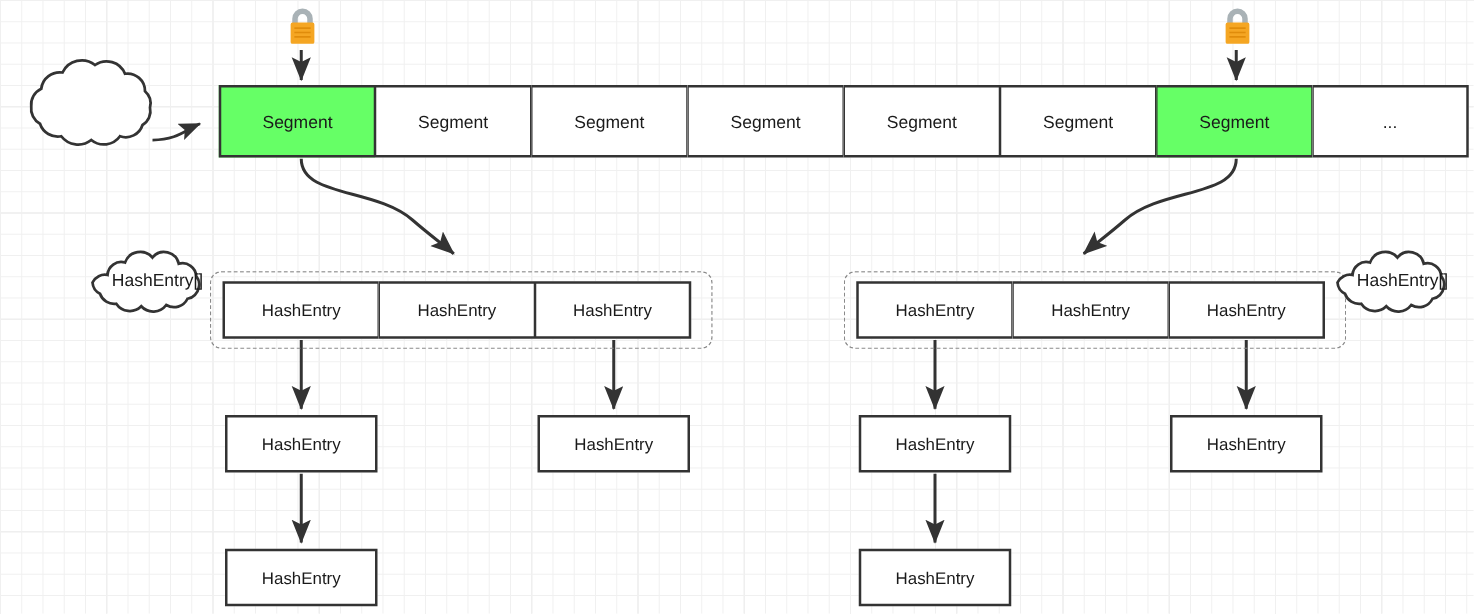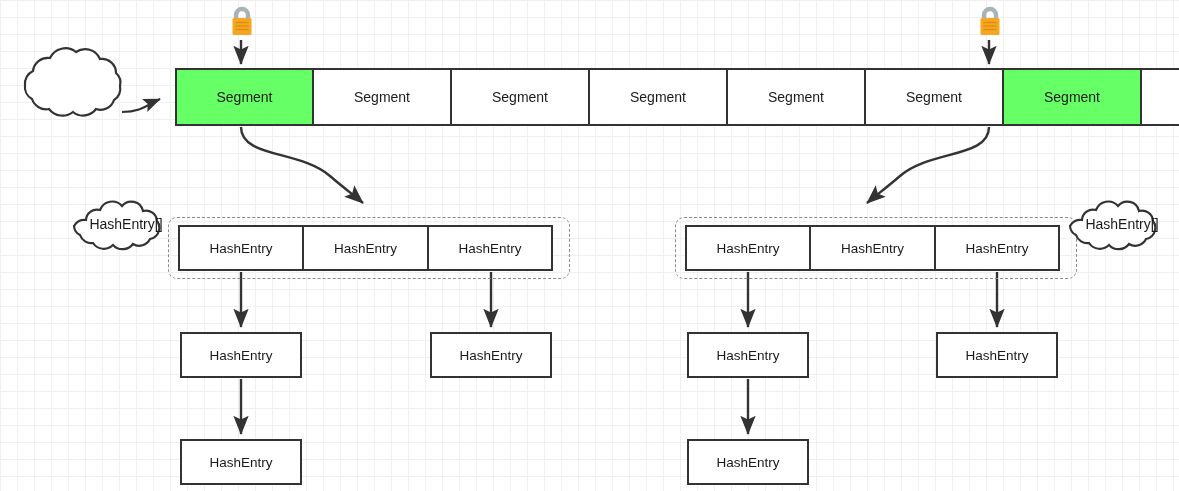--- a/index.html
+++ b/index.html
@@ -20,21 +20,21 @@
       linear-gradient(to bottom, #e4e4e4 1px, transparent 1px);
     background-size:17px 17px, 17px 17px, 85px 85px, 85px 85px;
     background-position:0 3px, 3px 0, 0 3px, 3px 0;
   }
   .lines{position:absolute;left:0;top:0;width:1179px;height:491px;pointer-events:none;}
 
   
   .seg-array{position:absolute;left:175px;top:68px;height:58px;display:flex;}
   .seg-cell{
     box-sizing:border-box;
-    width:138px;height:58px;
+    width:125px;height:58px;
     border:2px solid #333333;
     border-right-width:1px;border-left-width:1px;
     background:#ffffff;
     display:flex;align-items:center;justify-content:center;
     font-size:14px;color:#1a1a1a;
   }
   .seg-cell:first-child{border-left-width:2px;}
   .seg-cell:last-child{border-right-width:2px;}
   .seg-cell.green{background:#66ff66;}
   .he-dash{

